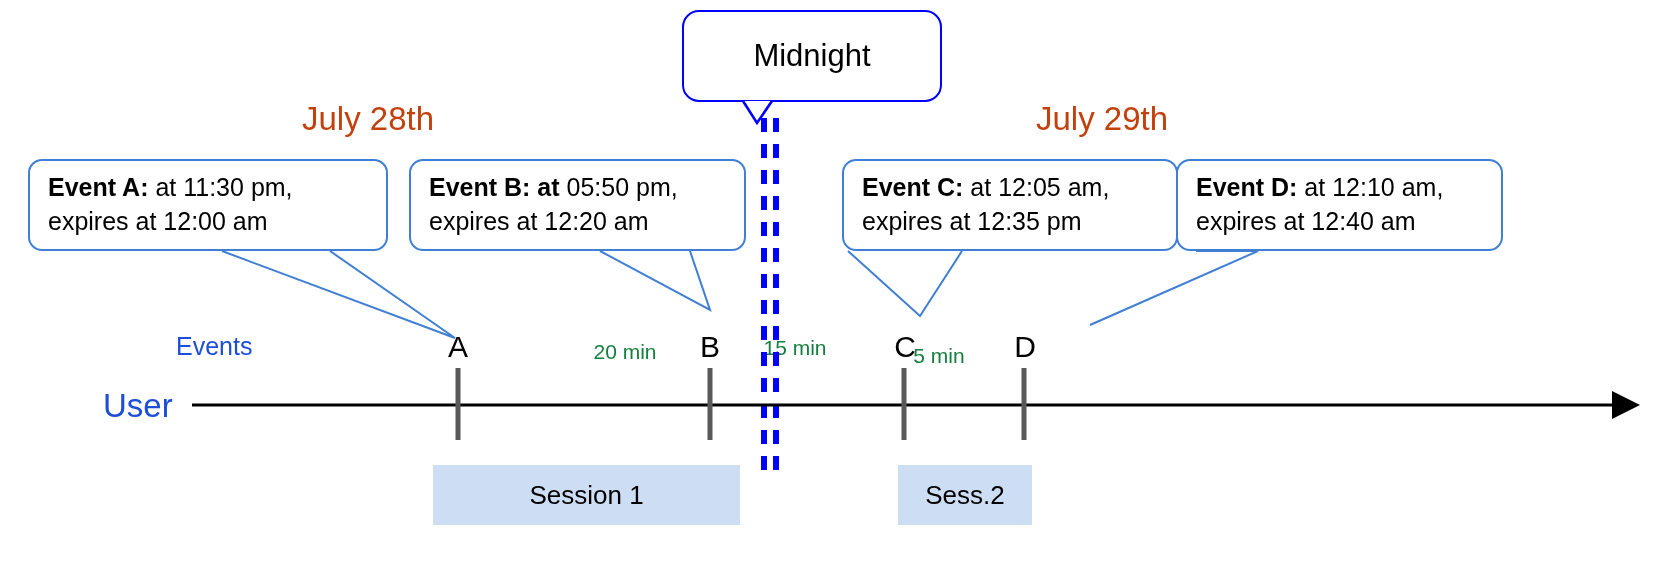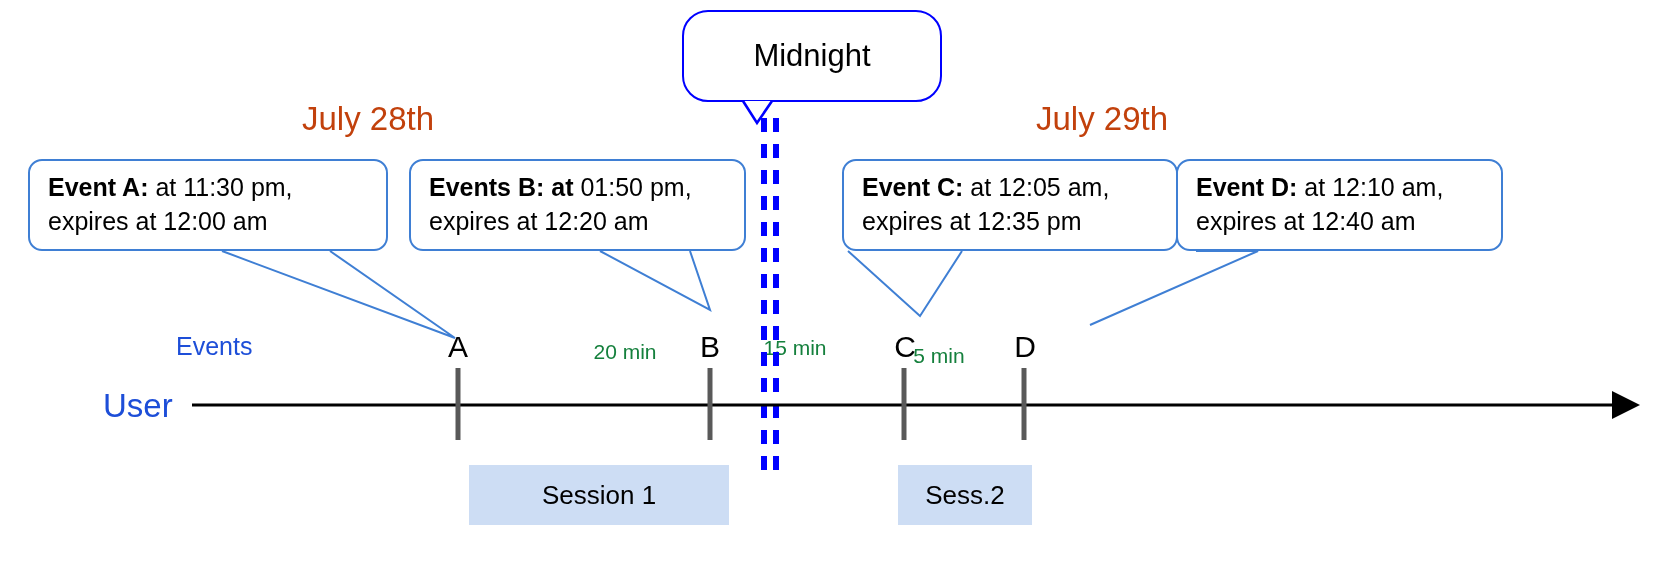--- a/index.html
+++ b/index.html
@@ -38,21 +38,21 @@
     color: #000000;
     white-space: nowrap;
   }
   .callout b {
     font-weight: bold;
   }
   .midnight-box {
     position: absolute;
     box-sizing: border-box;
     border: 2.6px solid #0000ff;
-    border-radius: 26px;
+    border-radius: 17px;
     background: #ffffff;
     display: flex;
     align-items: center;
     justify-content: center;
     font-size: 31px;
     color: #000000;
   }
   .day-label {
     position: absolute;
     font-size: 33px;
@@ -111,21 +111,21 @@
   <div class="day-label" style="left:1036px; top:100px;">
     <span>July 29th</span>
   </div>
 
   <div class="callout" style="left:28px; top:159px; width:360px; height:92px;">
     <div><b>Event A:</b><span> at 11:30 pm,</span></div>
     <div>expires at 12:00 am</div>
   </div>
 
   <div class="callout" style="left:409px; top:159px; width:337px; height:92px;">
-    <div><b>Events B: at</b><span> 01:50 pm,</span></div>
+    <div><b>Event B: at</b><span> 05:50 pm,</span></div>
     <div>expires at 12:20 am</div>
   </div>
 
   <div class="callout" style="left:842px; top:159px; width:336px; height:92px;">
     <div><b>Event C:</b><span> at 12:05 am,</span></div>
     <div>expires at 12:35 pm</div>
   </div>
 
   <div class="callout" style="left:1176px; top:159px; width:327px; height:92px;">
     <div><b>Event D:</b><span>  at 12:10 am,</span></div>
@@ -137,21 +137,21 @@
 
   <div class="ev-letter" style="left:428px; top:330px; width:60px;">A</div>
   <div class="ev-letter" style="left:680px; top:330px; width:60px;">B</div>
   <div class="ev-letter" style="left:875px; top:330px; width:60px;">C</div>
   <div class="ev-letter" style="left:995px; top:330px; width:60px;">D</div>
 
   <div class="gap-label" style="left:560px; top:340px; width:130px;">20 min</div>
   <div class="gap-label" style="left:730px; top:336px; width:130px;">15 min</div>
   <div class="gap-label" style="left:874px; top:344px; width:130px;">5 min</div>
 
-  <div class="session" style="left:469px; top:465px; width:260px; height:60px;">
+  <div class="session" style="left:433px; top:465px; width:307px; height:60px;">
     <span>Session 1</span>
   </div>
   <div class="session" style="left:898px; top:465px; width:134px; height:60px;">
     <span>Sess.2</span>
   </div>
 
   <svg class="svg-layer" viewBox="0 0 1668 578">
 
     <polyline points="743,101 757,123 772,101" fill="#ffffff" stroke="#0000ff" stroke-width="2.6" stroke-linejoin="miter"></polyline>
 

